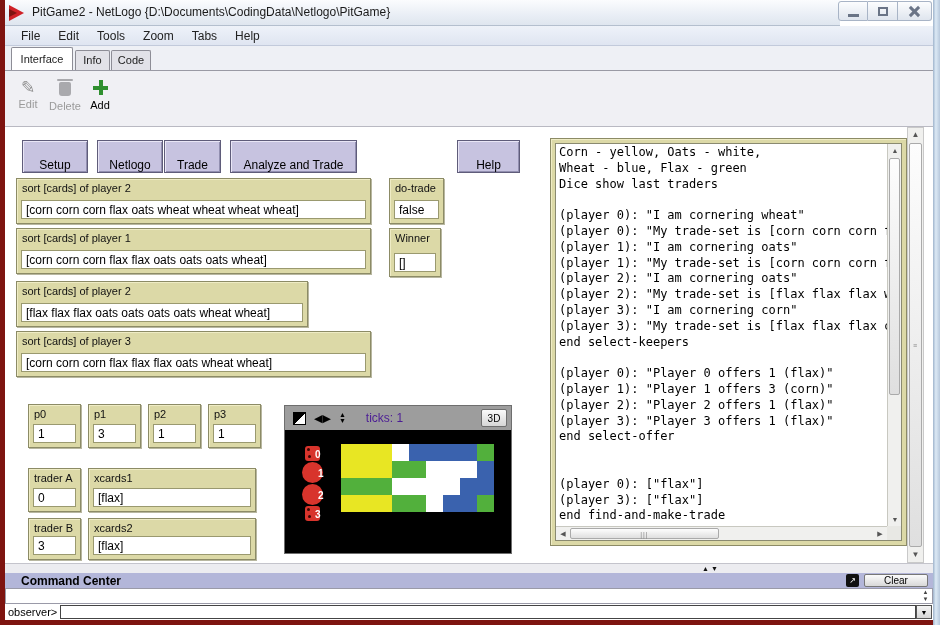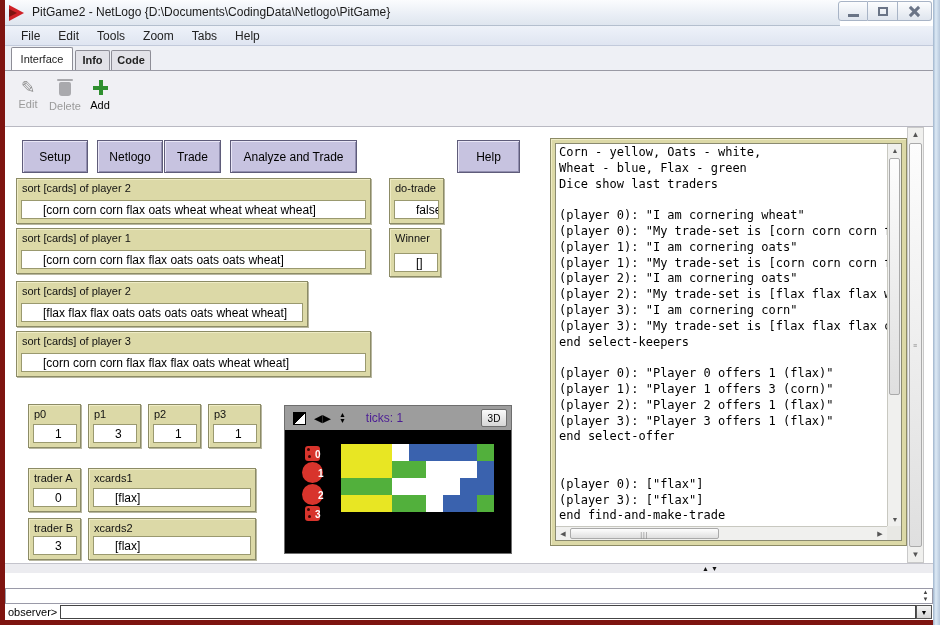--- a/index.html
+++ b/index.html
@@ -30,21 +30,21 @@
   .ic-close { position:relative; width:11px; height:11px; }
   .ic-close:before,.ic-close:after { content:""; position:absolute; left:4px; top:-1px; width:3px; height:13px; background:#6a7486; }
   .ic-close:before { transform:rotate(45deg); } .ic-close:after { transform:rotate(-45deg); }
 
   .menubar { position:absolute; left:5px; top:26px; width:928px; height:20px;
     background:linear-gradient(#eef2f9,#dfe5f1); border-bottom:1px solid #c2cadb; display:flex; align-items:center; padding-left:7px; }
   .menu-item { font-size:12px; color:#222; padding:2px 9px; }
 
   .tabrow { position:absolute; left:5px; top:46px; width:928px; height:24px; background:#eef0f5; }
   .tab { position:absolute; font-size:11px; color:#222; text-align:center;
-    border:1px solid #8d8d96; border-bottom:none; background:#e2e2e8; border-radius:2px 2px 0 0;font-weight:bold; }
+    border:1px solid #8d8d96; border-bottom:none; background:#e2e2e8; border-radius:2px 2px 0 0; }
   .tab.active { background:#fff; font-weight:normal; z-index:2; }
 
   .toolbar { position:absolute; left:5px; top:70px; width:928px; height:57px; background:#f0f0f4; border-top:1px solid #9a9aa4; border-bottom:1px solid #b9b9c2; }
   .tool { position:absolute; text-align:center; font-size:11px; }
   .tool .tlab { display:block; margin-top:2px; }
   .tool.disabled .tlab { color:#9a9a9a; }
   .pencil { font-size:17px; color:#8f8f8f; line-height:16px; }
   .trash { display:inline-block; position:relative; width:12px; height:14px; background:#a9a9ad; border-radius:2px 2px 3px 3px; margin-top:2px; }
   .trash:before { content:""; position:absolute; left:-2px; top:-3px; width:16px; height:2px; background:#a9a9ad; border-radius:1px; }
   .plus { position:relative; display:inline-block; width:15px; height:15px; }
@@ -66,28 +66,28 @@
   .check-label { font-size:12px; color:#111; }
   .mini-dd { position:absolute; left:419px; top:100px; width:75px; height:20px; background:linear-gradient(#f6f6f6,#d9d9d9);
     border:1px solid #8a8a8a; border-radius:2px; font-size:11px; display:flex; align-items:center; padding:0 5px; }
   .settings-btn { position:absolute; left:538px; top:87px; width:76px; height:23px; background:linear-gradient(#f9f9f9,#dcdcdc);
     border:1px solid #7a7a7a; border-radius:3px; font-size:11px; display:flex; align-items:center; justify-content:center; }
 
   
   .canvas { position:absolute; left:5px; top:127px; width:902px; height:436px; background:#fff; }
 
   .nl-btn { position:absolute; background:#c7c3e0; border:1px solid #5f5c7a; color:#000; font-size:12px;
-    display:flex; align-items:center; justify-content:center;
+    display:flex; align-items:flex-end; justify-content:center;
     box-shadow:inset 1px 1px 0 #e9e6f6, inset -1px -1px 0 #928fb0; }
   .forever { position:absolute; right:2px; bottom:1px; font-size:10px; line-height:10px; color:#111; }
 
   .monitor { position:absolute; background:#dcd9a7; border:1px solid #8c8b66; box-shadow:inset 1px 1px 0 #efecc5, 1px 1px 0 #b8b7a0; }
   .mon-label { font-size:11px; color:#111; padding:3px 5px 2px 5px; white-space:nowrap; overflow:hidden; }
   .mon-value { position:absolute; left:4px; right:4px; bottom:4px; height:19px; background:#fff;
-    border:1px solid #9a996f; font-size:12px; padding:2px 21px; white-space:nowrap; overflow:hidden; }
+    border:1px solid #9a996f; font-size:12px; padding:2px 4px; white-space:nowrap; overflow:hidden; }
 
   
   .view { position:absolute; left:284px; top:405px; width:228px; height:149px; border:1px solid #6e6e6e; background:#000; }
   .view-header { position:absolute; left:0; top:0; width:100%; height:24px; background:#9d9d9d; display:flex; align-items:center; padding:0 4px; }
   .vh-ic { margin:0 4px; font-size:11px; color:#000; line-height:11px; }
   .diag { width:13px; height:13px; background:linear-gradient(135deg,#000 50%,#fff 50%); border:1px solid #000; }
   .updown { display:flex; flex-direction:column; font-size:7px; line-height:6px; color:#000; }
   .ticks { font-size:12px; color:#4c1d95; margin-left:16px; }
   .btn3d { margin-left:auto; width:26px; height:18px; background:linear-gradient(#fafafa,#d6d6d6); border:1px solid #6e6e6e;
     font-size:10px; display:flex; align-items:center; justify-content:center; border-radius:2px; }
@@ -411,20 +411,25 @@
     <span class="sb-thumb">
         <span class="grip">≡</span>
       </span>
     <span class="cv-dn">▼</span>
   </div>
 
   <div class="splitter">
     <span class="split-arrows">▲▼</span>
   </div>
 
+  <div class="cc-header">
+    <span class="cc-title">Command Center</span>
+    <span class="cc-expand">↗</span>
+    <span class="cc-clear">Clear</span>
+  </div>
   <div class="cc-output">
     <span class="cc-out-sb">▲<br>▼</span>
   </div>
   <div class="cc-prompt-row">
     <span class="cc-prompt">observer&gt;</span>
     <input class="cc-input" type="text" value="" style="">
     <span class="cc-dd">
         <span>▼</span>
       </span>
   </div>

